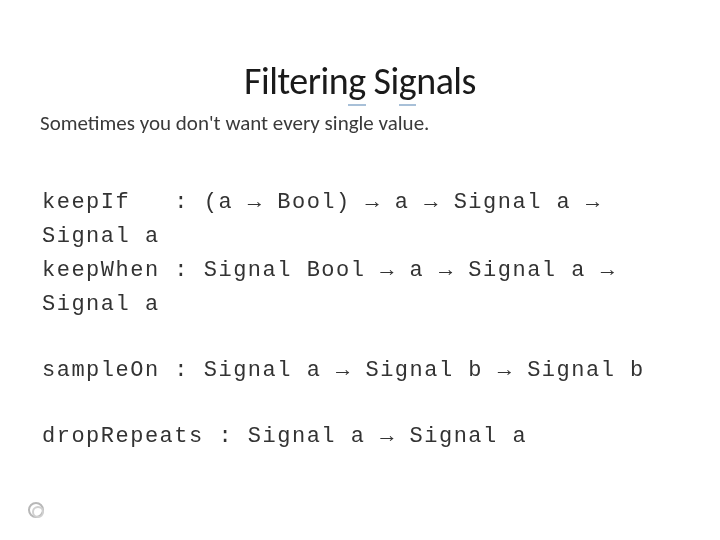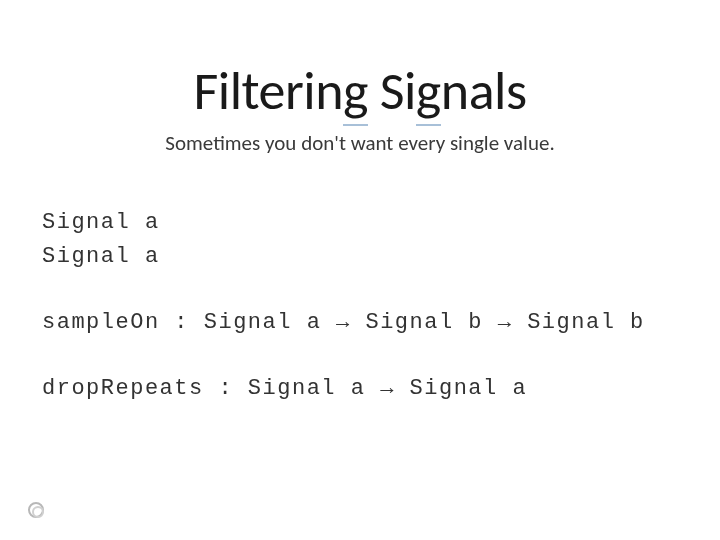--- a/index.html
+++ b/index.html
@@ -6,34 +6,34 @@
   html, body { width: 720px; height: 540px; overflow: hidden; }
   body {
     background: #ffffff;
     font-family: Calibri, "Segoe UI", Arial, sans-serif;
     color: #2b2b2b;
     padding: 40px 40px 0 40px;
     position: relative;
   }
   .title {
     text-align: center;
-    font-size: 54px;
+    font-size: 38px;
     font-weight: 400;
     letter-spacing: -0.5px;
     color: #1a1a1a;
     margin-top: 18px;
     margin-bottom: 6px;
   }
   .title u {
     text-decoration: none;
     border-bottom: 2px solid #a8c0d8;
     padding-bottom: 0px;
   }
   .subtitle {
-    text-align: center;
+    text-align: left;
     font-size: 21px;
     color: #3a3a3a;
     margin-bottom: 50px;
   }
   .block {
     font-family: "Courier New", Courier, monospace;
     font-size: 22px;
     letter-spacing: 1.5px;
     line-height: 1.55;
     color: #333;
@@ -61,21 +61,23 @@
   }
 </style>
 </head>
 <body>
 
 <h1 class="title"><span>Filterin</span><u>g</u><span> Si</span><u>g</u><span>nals</span></h1>
 
 <p class="subtitle">Sometimes you don't want every single value.</p>
 
 <div class="block">
+  <div class="row">keepIf   : (a → Bool) → a → Signal a →</div>
   <div class="row">Signal a</div>
+  <div class="row">keepWhen : Signal Bool → a → Signal a →</div>
   <div class="row">Signal a</div>
 </div>
 
 <div class="block">
   <div class="row">sampleOn : Signal a → Signal b → Signal b</div>
 </div>
 
 <div class="block">
   <div class="row">dropRepeats : Signal a → Signal a</div>
 </div>

